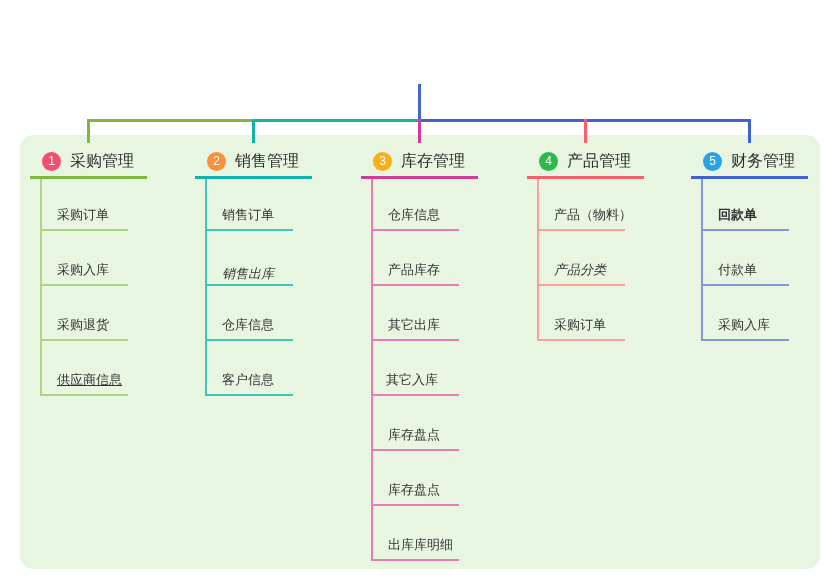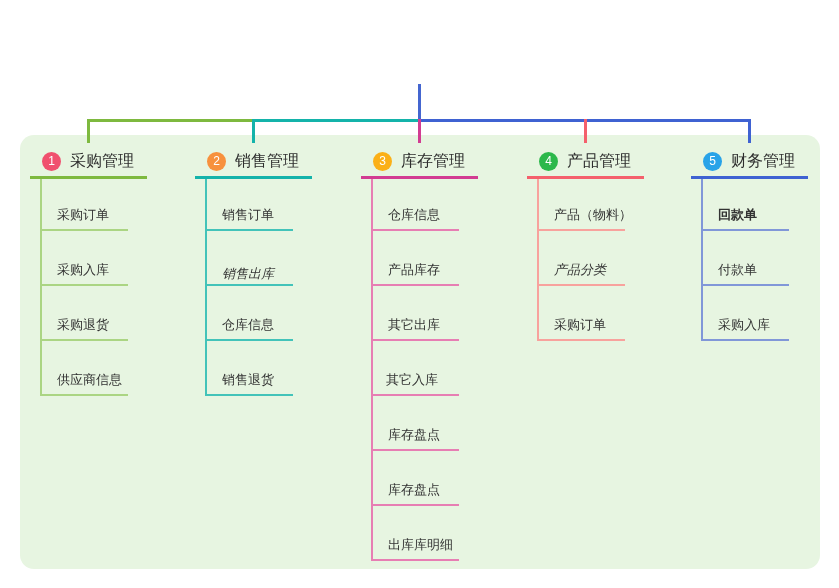--- a/index.html
+++ b/index.html
@@ -81,29 +81,29 @@
       <div class="line" style="left: 701px; top: 339px; width: 88px; height: 2px; background: rgb(129, 151, 216);"></div>
     </div>
   <div id="branches">
       <div class="branch-header" style="left: 42px; top: 151px;">
         <span class="badge" style="background:#f0506e;">1</span>
         <span class="branch-label">采购管理</span>
       </div>
       <div class="child-label" style="left: 57px; top: 207px;">采购订单</div>
       <div class="child-label" style="left: 57px; top: 262px;">采购入库</div>
       <div class="child-label" style="left: 57px; top: 317px;">采购退货</div>
-      <div class="child-label" style="left: 57px; top: 372px;">供应商信息</div>
+      <div class="child-label" style="left: 57px; top: 372px; text-decoration: underline;">供应商信息</div>
       <div class="branch-header" style="left: 207px; top: 151px;">
         <span class="badge" style="background:#f7913d;">2</span>
         <span class="branch-label">销售管理</span>
       </div>
       <div class="child-label" style="left: 222px; top: 207px;">销售订单</div>
       <div class="child-label" style="left: 222px; top: 266px; font-style: italic;">销售出库</div>
       <div class="child-label" style="left: 222px; top: 317px;">仓库信息</div>
-      <div class="child-label" style="left: 222px; top: 372px;">销售退货</div>
+      <div class="child-label" style="left: 222px; top: 372px;">客户信息</div>
       <div class="branch-header" style="left: 373px; top: 151px;">
         <span class="badge" style="background:#fbb017;">3</span>
         <span class="branch-label">库存管理</span>
       </div>
       <div class="child-label" style="left: 388px; top: 207px;">仓库信息</div>
       <div class="child-label" style="left: 388px; top: 262px; text-align: right;">产品库存</div>
       <div class="child-label" style="left: 388px; top: 317px;">其它出库</div>
       <div class="child-label" style="left: 386px; top: 372px;">其它入库</div>
       <div class="child-label" style="left: 388px; top: 427px;">库存盘点</div>
       <div class="child-label" style="left: 388px; top: 482px;">库存盘点</div>

